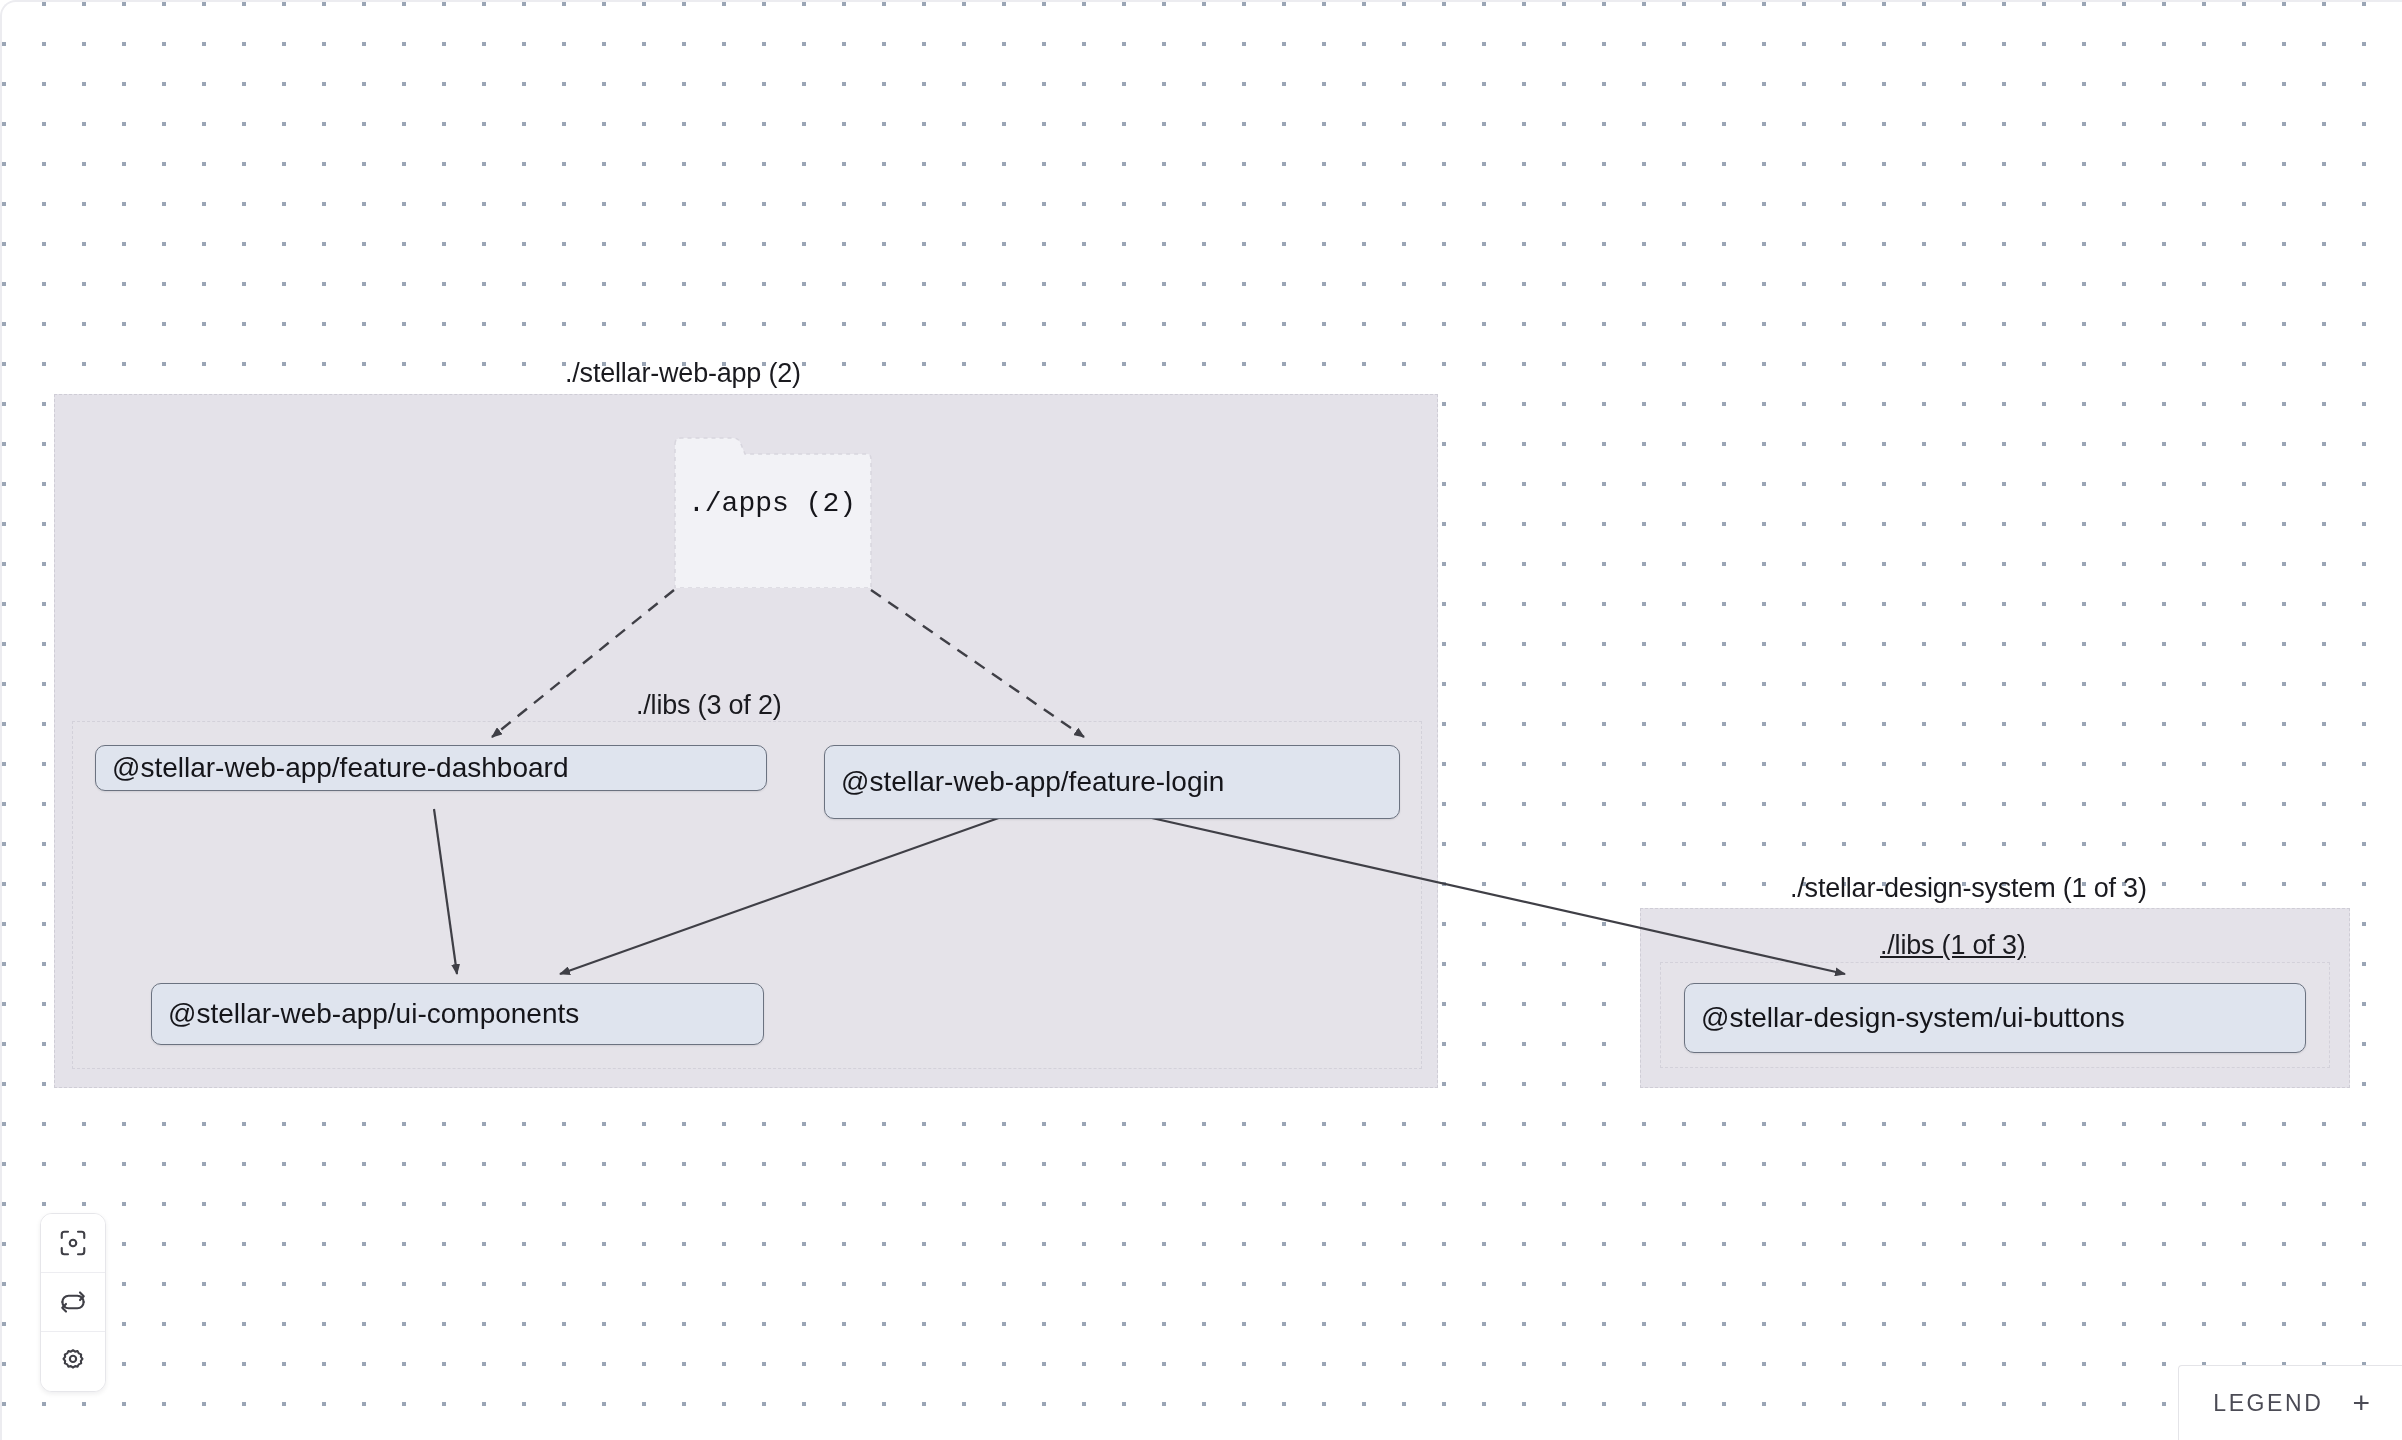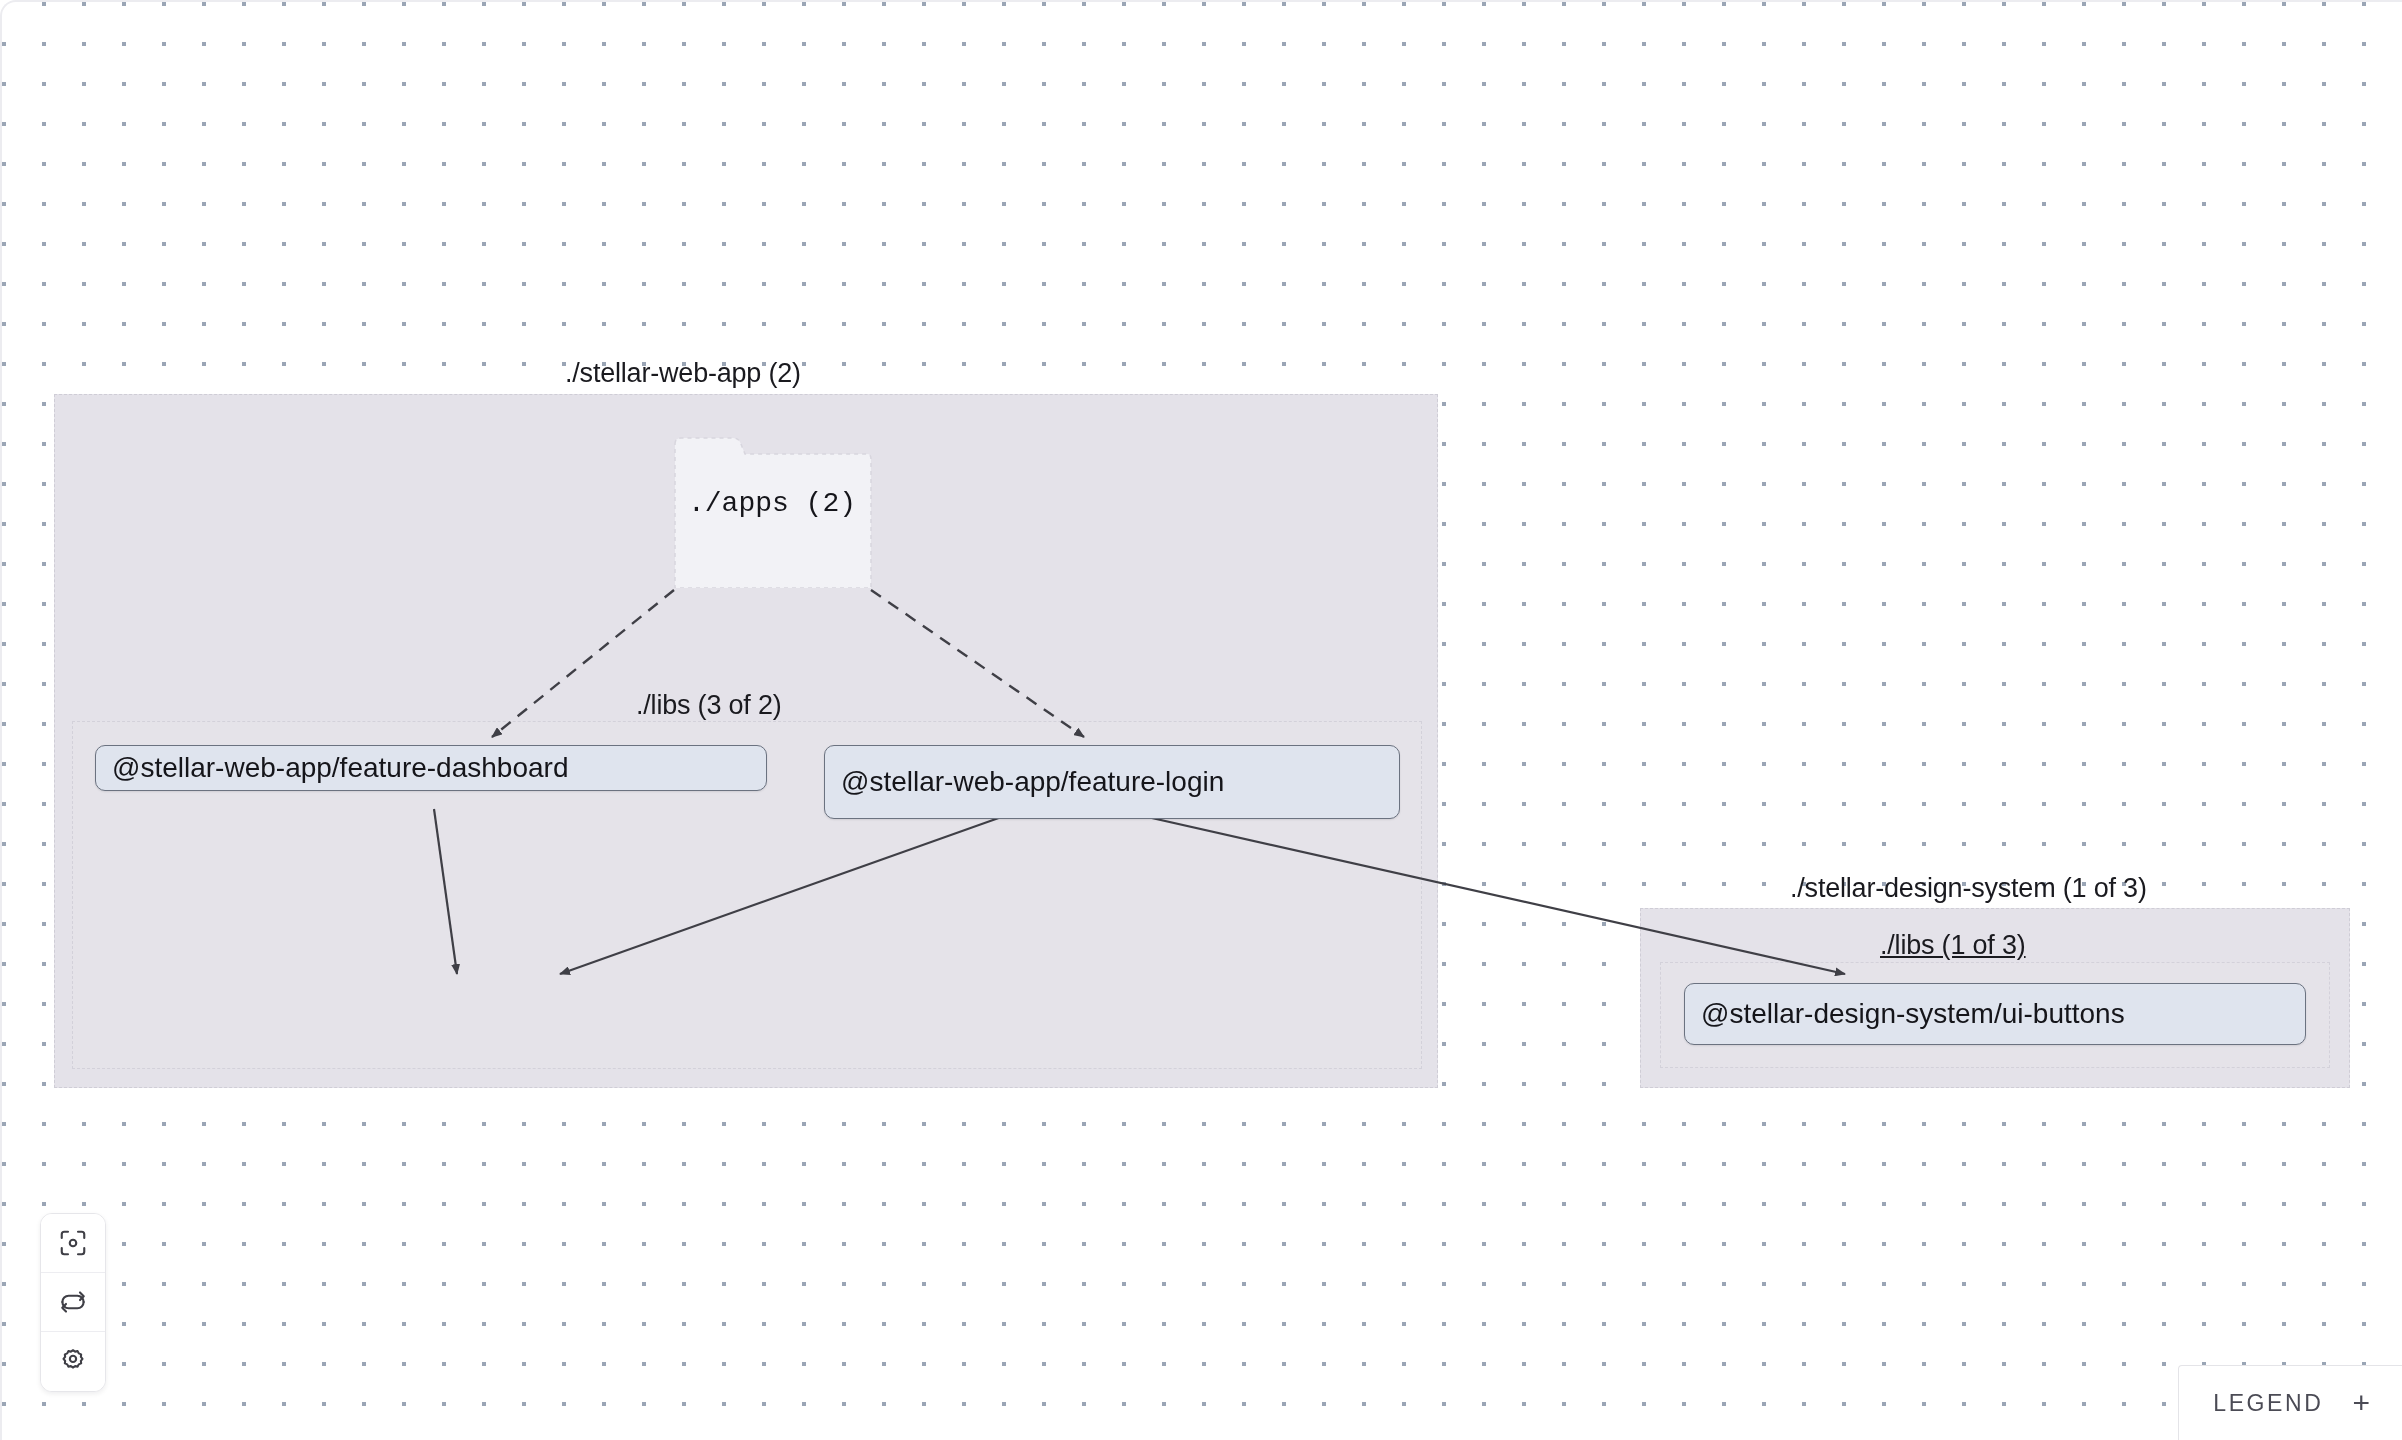--- a/index.html
+++ b/index.html
@@ -205,22 +205,25 @@
   </svg>
 
   <div class="node" style="left:93px; top:743px; width:672px; height:46px;">
     <span>@stellar-web-app/feature-dashboard</span>
   </div>
 
   <div class="node" style="left:822px; top:743px; width:576px; height:74px;">
     <span>@stellar-web-app/feature-login</span>
   </div>
 
-
-  <div class="node" style="left:1682px; top:981px; width:622px; height:62px;">
+  <div class="node" style="left:149px; top:981px; width:613px; height:62px;">
+    <span>@stellar-web-app/ui-components</span>
+  </div>
+
+  <div class="node" style="left:1682px; top:981px; width:622px; height:70px;">
     <span>@stellar-design-system/ui-buttons</span>
   </div>
 
   <div id="control-stack">
 
     <button class="ctrl-btn" title="Focus graph">
       <span>
         <svg width="30" height="30" viewBox="0 0 24 24" fill="none" stroke="#3f3f46" stroke-width="1.7" stroke-linecap="round" stroke-linejoin="round">
           <path d="M3 8V5a2 2 0 0 1 2-2h3"></path>
           <path d="M21 8V5a2 2 0 0 0-2-2h-3"></path>

